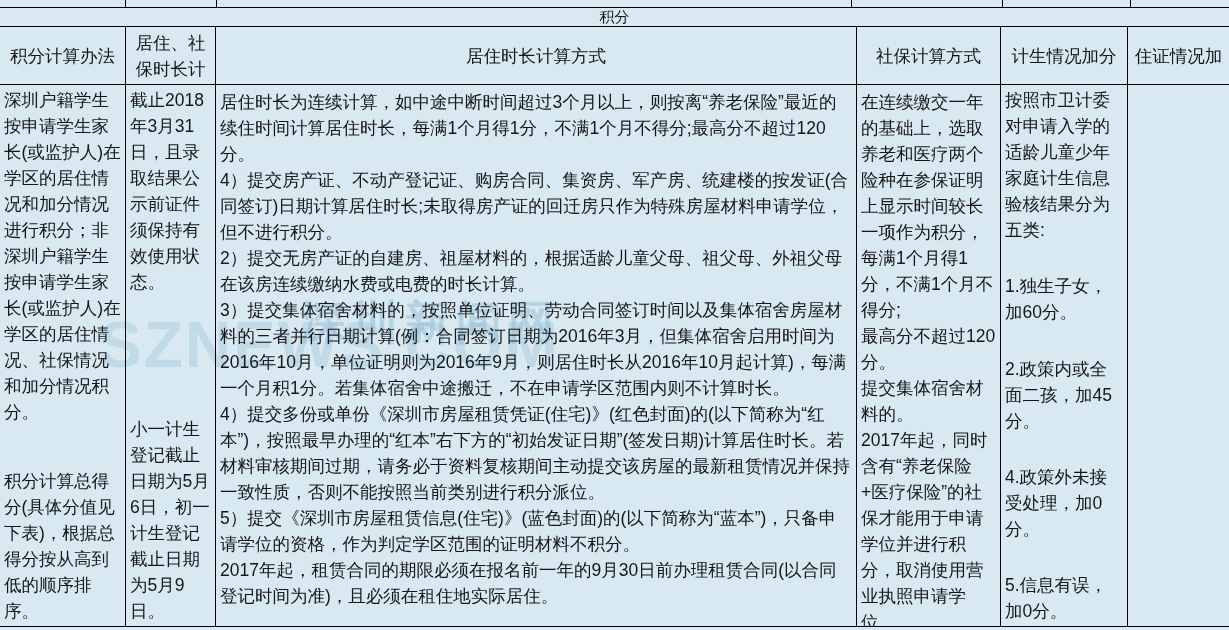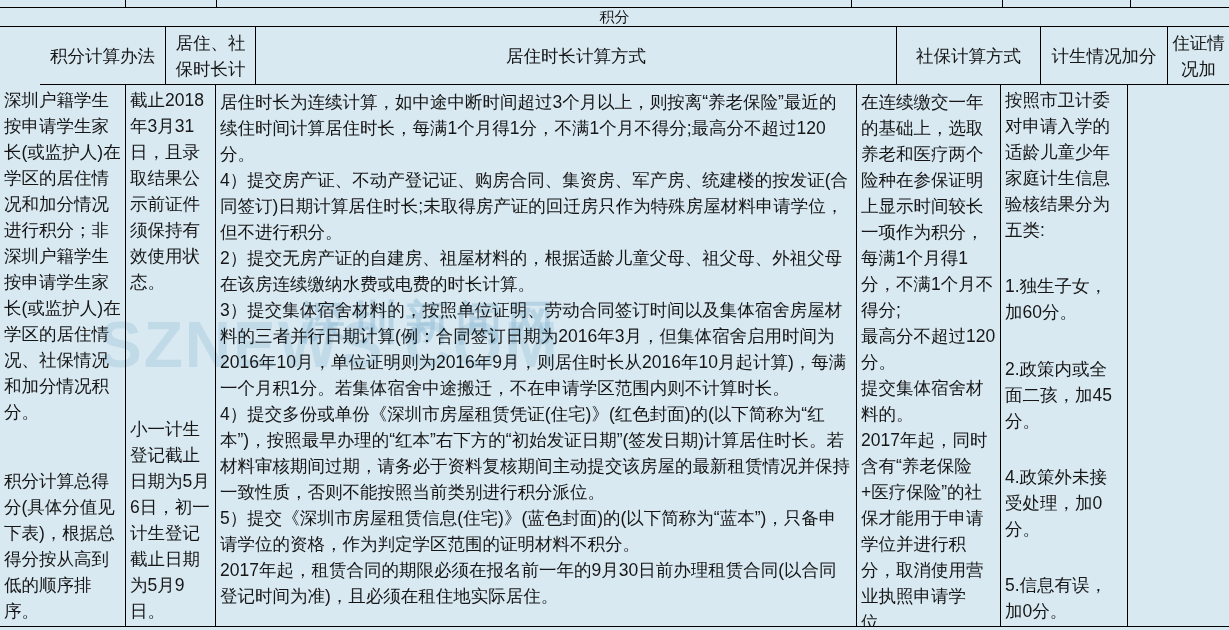--- a/index.html
+++ b/index.html
@@ -21,21 +21,21 @@
   .toprow { position: relative; height: 7px; border-bottom: 1px solid #000; }
   .toprow .tick { position: absolute; top: 0; bottom: 0; width: 1px; background: #000; }
 
   .titlerow {
     height: 18px; line-height: 18px; border-bottom: 1px solid #000;
     text-align: center; font-size: 15px; font-family: Liberation Serif, serif;
   }
 
   .gridrow { display: grid; grid-template-columns: 126px 90px 641px 144px 127px 1fr; }
 
-  .headers { height: 57px; border-bottom: 1px solid #000; margin-left: 40px; }
+  .headers { height: 57px; border-bottom: 1px solid #000; }
   .headers .cell {
     box-sizing: border-box; border-right: 1px solid #000;
     display: flex; align-items: center; justify-content: center;
     text-align: center; font-size: 17.5px; line-height: 26px; padding: 2px 4px;
     overflow: hidden;
   }
 
   .bodyrow { height: 541px; border-bottom: 1px solid #000; }
   .bodyrow .cell {
     box-sizing: border-box; border-right: 1px solid #000;

